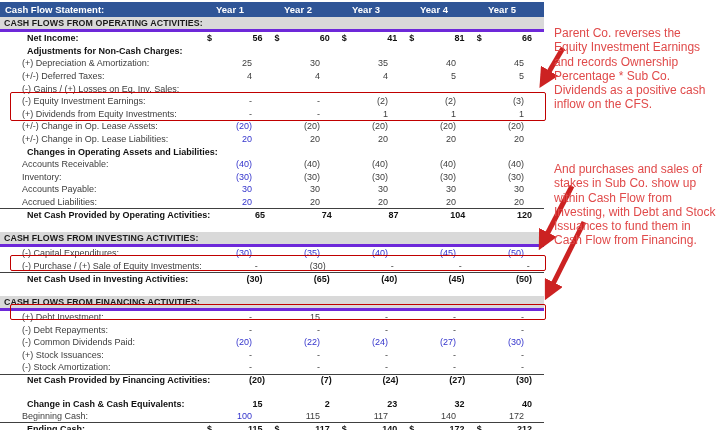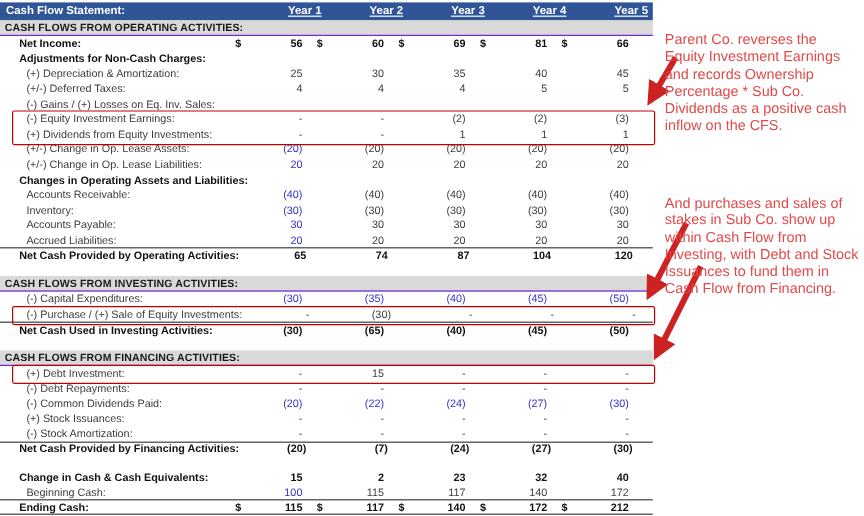--- a/index.html
+++ b/index.html
@@ -3,32 +3,32 @@
 <meta charset="utf-8">
 <style>
   html,body{margin:0;padding:0;background:#fff;}
   .screen{
     position:relative;width:720px;height:430px;background:#ffffff;
     font-family:"Liberation Sans", sans-serif;overflow:hidden;
   }
   .sheet{position:absolute;left:0;top:2px;width:544px;}
   .titlebar{
     display:flex;align-items:center;height:15px;background:var(--header-bg,#2f5597);
-    color:#ffffff;font-weight:bold;font-size:9.5px;gap:24px;
+    color:#ffffff;font-weight:bold;font-size:9.5px;
   }
   .titlebar-label{flex:0 0 196px;padding-left:5px;box-sizing:border-box;}
   .titlebar-cols{display:flex;}
-  .title-col{width:68px;text-align:center;text-decoration:underline;}
+  .title-col{width:68px;text-align:center;}
   .band{
     background:var(--band-bg,#d9d9d9);font-weight:bold;font-size:8.8px;height:12px;
-    line-height:12px;padding-left:4px;border-bottom:1px solid #6d28d9;color:#1a1a1a;
+    line-height:12px;padding-left:4px;border-bottom:3px solid #6d28d9;color:#1a1a1a;
     letter-spacing:0.1px;
   }
   .row{display:flex;height:12.6px;align-items:center;font-size:9px;color:#3d3d3d;box-sizing:border-box;}
-  .row.bold{font-weight:bold;color:#111;}
+  .row.bold{font-weight:bold;color:#111;padding-left:11px;}
   .row.btop{border-top:1px solid #404040;}
   .row.bdouble{border-bottom:3px double #404040;height:15px;}
   .lbl{flex:0 0 196px;white-space:nowrap;box-sizing:border-box;}
   .ind1{padding-left:16px;}
   .ind2{padding-left:22px;}
   .cell{width:68px;box-sizing:border-box;padding-right:12px;display:flex;justify-content:flex-end;align-items:center;}
   .cur{margin-right:auto;}
   .val.blue{color:var(--blue-value,#3333cc);}
   .spacer{height:11px;}
   .redbox{
@@ -69,21 +69,21 @@
           <div class="cell">
             <span class="cur">$</span>
             <span class="val">56</span>
           </div>
           <div class="cell">
             <span class="cur">$</span>
             <span class="val">60</span>
           </div>
           <div class="cell">
             <span class="cur">$</span>
-            <span class="val">69</span>
+            <span class="val">41</span>
           </div>
           <div class="cell">
             <span class="cur">$</span>
             <span class="val">81</span>
           </div>
           <div class="cell">
             <span class="cur">$</span>
             <span class="val">66</span>
           </div>
         </div>

